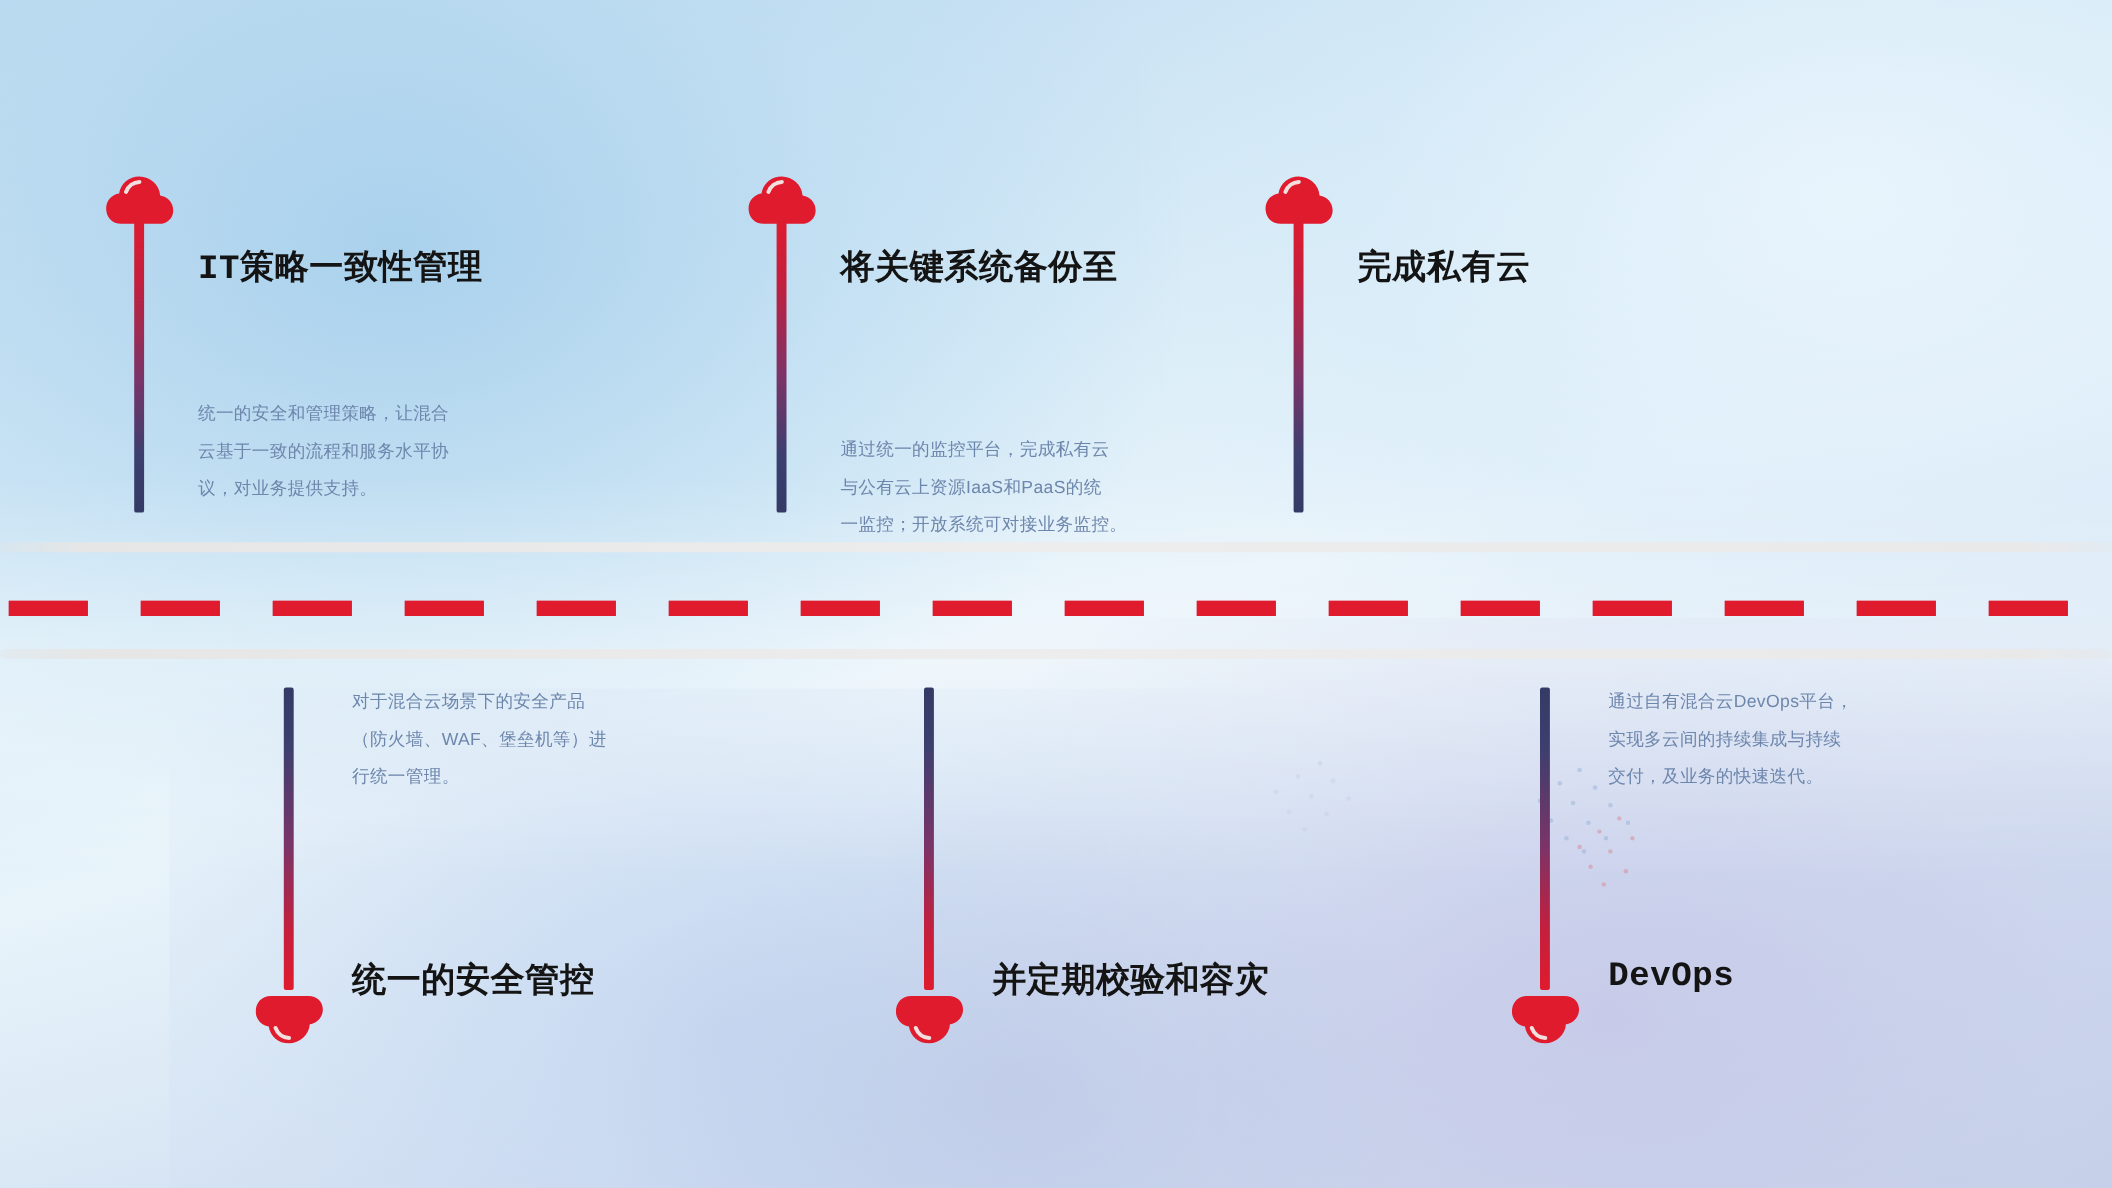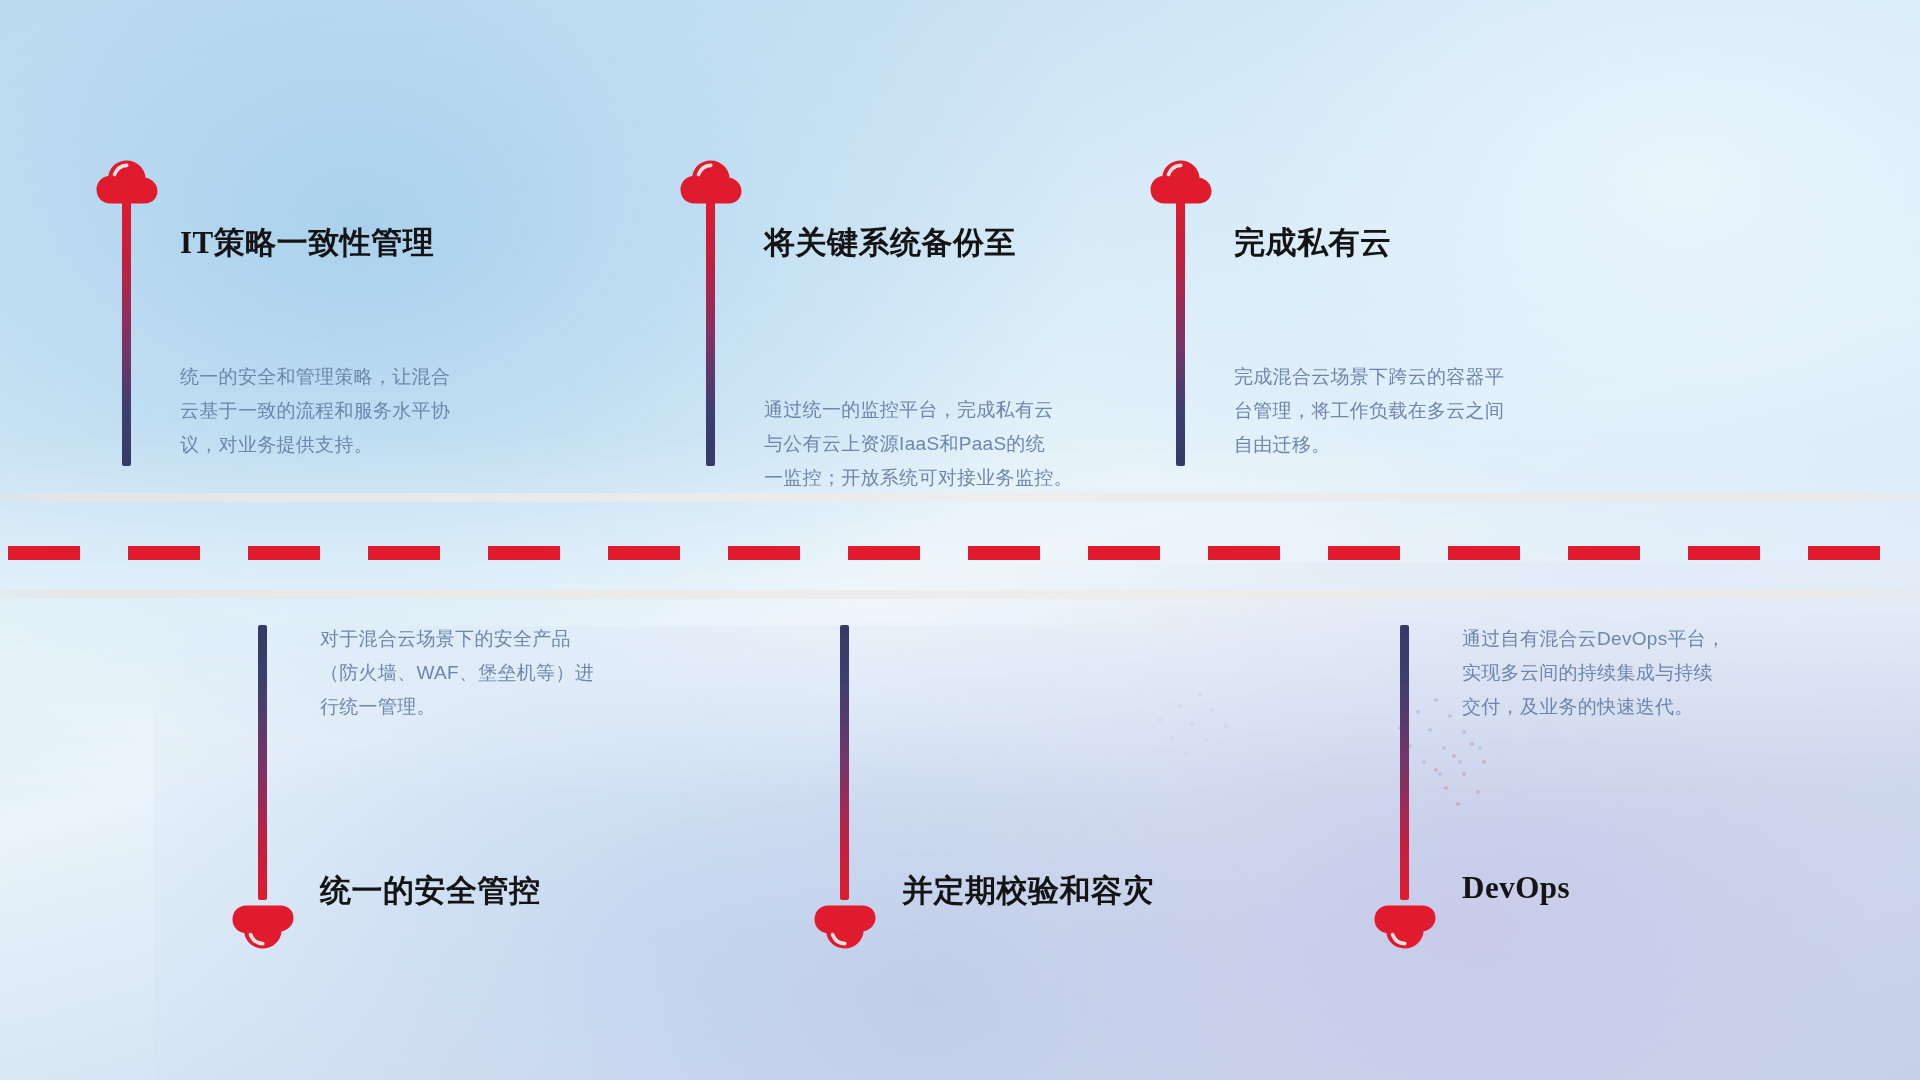--- a/index.html
+++ b/index.html
@@ -71,25 +71,25 @@
   .stem.down{ background:linear-gradient(180deg,#e01b2e 0%,#c41f3d 22%,#7a3468 55%,#3d3f6e 80%,#343a66 100%); }
   .stem.up{ background:linear-gradient(180deg,#343a66 0%,#3d3f6e 20%,#7a3468 52%,#c41f3d 80%,#e01b2e 100%); }
 
   .cloud{ position:absolute; width:62px; height:44px; }
   .cloud svg{ display:block; width:100%; height:100%; }
 
   .title{
     position:absolute;
     font-size:31px; font-weight:700; color:#141414;
     letter-spacing:.5px; white-space:nowrap;
-    font-family:Liberation Serif, serif;
+    font-family:Liberation Mono, monospace;
   }
   .body{
     position:absolute;
-    font-size:19px; line-height:34px;
+    font-size:16px; line-height:34px;
     color:#6d86ac; letter-spacing:.3px;
     font-family:"Liberation Sans","DejaVu Sans",sans-serif;
     white-space:pre-line;
   }
 </style>
 </head>
 <body>
 
 <div id="bg">
   <div class="bg-base"></div>
@@ -179,23 +179,20 @@
 
 <div class="col" style="left:1032px;top:0;width:700px;height:490px;">
   <span class="cloud" style="left:118px;top:160px;">
     <svg viewBox="0 0 62 44">
       <path d="M14.5 43.5 C5.5 43.5 0.5 37 0.5 29.5 C0.5 22.5 5.5 16.8 12.3 15.9 C13.6 7 21.3 0.5 30.6 0.5 C40.6 0.5 48.9 8 49.6 17.8 C56.6 18.9 61.5 24.6 61.5 31.3 C61.5 38.3 56 43.5 48.6 43.5 Z" fill="#e01b2e"></path>
       <path d="M18.5 14.5 C20.5 9.2 25.2 5.6 30.8 5.4" stroke="#f4f1ee" stroke-width="3.6" stroke-linecap="round" fill="none" opacity=".92"></path>
     </svg>
   </span>
   <span class="stem down" style="left:144px;top:196px;height:270px;"></span>
   <span class="title" style="left:202px;top:222px;">完成私有云</span>
-  <span class="body" style="left:202px;top:360px;width:440px;">完成混合云场景下跨云的容器平
-台管理，将工作负载在多云之间
-自由迁移。</span>
 </div>
 
 <div class="col" style="left:130px;top:600px;width:640px;height:400px;">
   <span class="stem up" style="left:128px;top:25px;height:275px;"></span>
   <span class="body" style="left:190px;top:22px;width:420px;">对于混合云场景下的安全产品
 （防火墙、WAF、堡垒机等）进
 行统一管理。</span>
   <span class="title" style="left:190px;top:270px;text-align:right;">统一的安全管控</span>
   <span class="cloud" style="left:102px;top:305px;">
     <svg viewBox="0 0 62 44">

